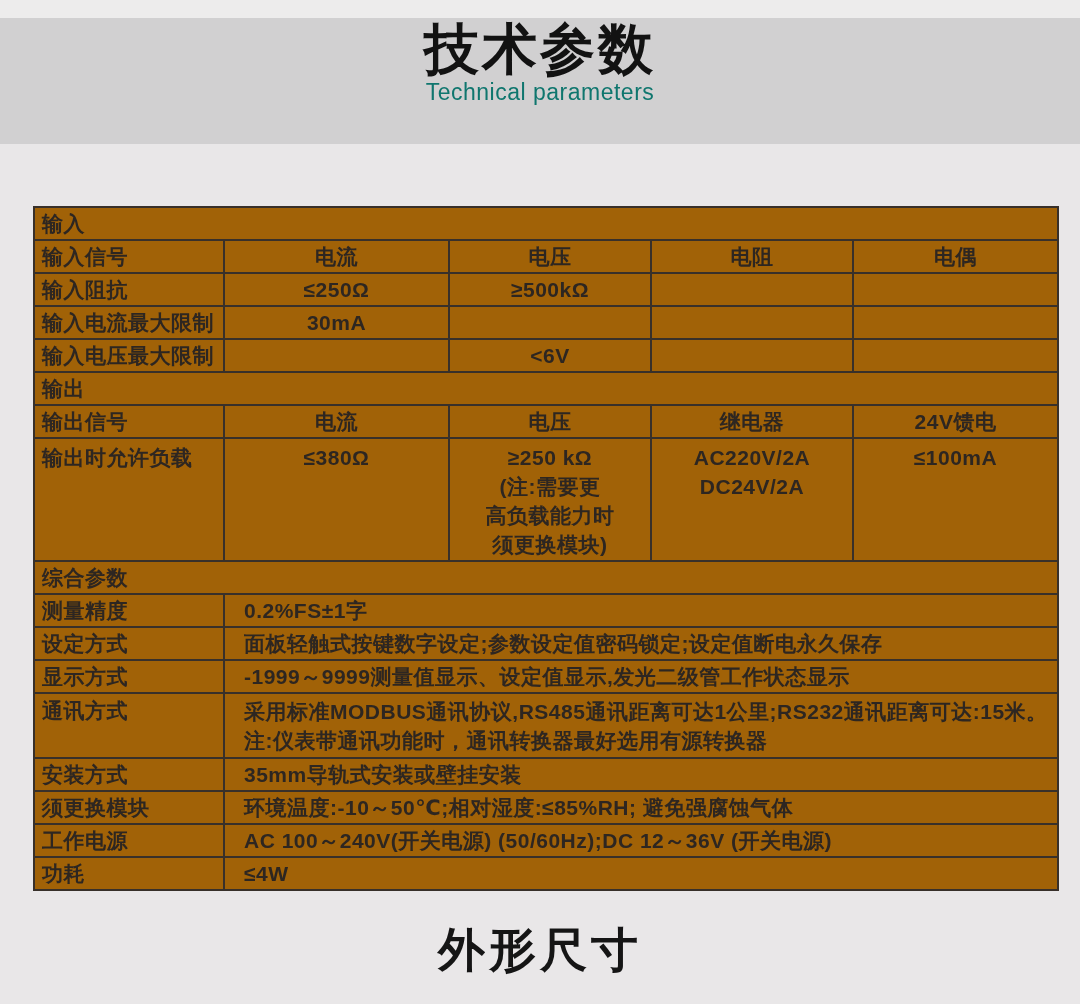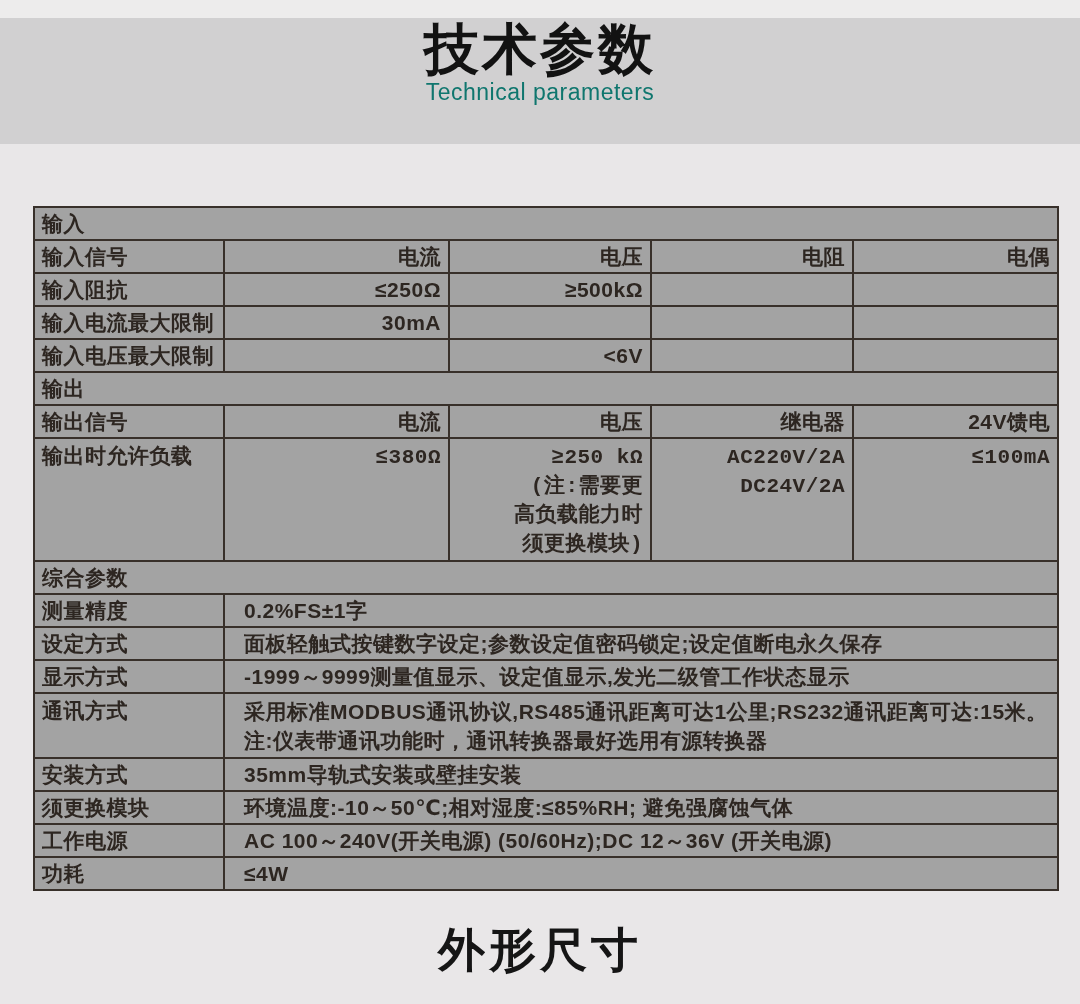--- a/index.html
+++ b/index.html
@@ -32,37 +32,37 @@
     margin-top: -2px;
     font-size: 23px;
     letter-spacing: 0.5px;
     color: #0f766e;
   }
   .spec-table {
     border-collapse: collapse;
     table-layout: fixed;
     width: 1024px;
     margin: 62px 0 12px 33px;
-    background: #a3a3a3;
+    background: #a16207;
   }
   .spec-table td {
     border: 2px solid #38302a;
     font-size: 21px;
     font-weight: 700;
     color: #2d2621;
     padding: 1px 7px;
     line-height: 29px;
     overflow: hidden;
     letter-spacing: 0.5px;
   }
   .r-n  td { height: 33px; }   
-  .r-t  td { height: 113px; font-family: Liberation Mono, monospace; }  
+  .r-t  td { height: 113px; }  
   .r-c  td { height: 65px; }   
   td.lbl { text-align: left; }
-  td.val { text-align: right; }
+  td.val { text-align: center; }
   td.section { text-align: left; }
   td.wide { text-align: left; padding-left: 19px; }
   .r-t td { vertical-align: top; padding-top: 4px; }
   .pre { white-space: pre-line; line-height: 32px; }
   .footer-title {
     margin: 28px 0 0 0;
     text-align: center;
     font-size: 47px;
     font-weight: 700;
     letter-spacing: 4px;

